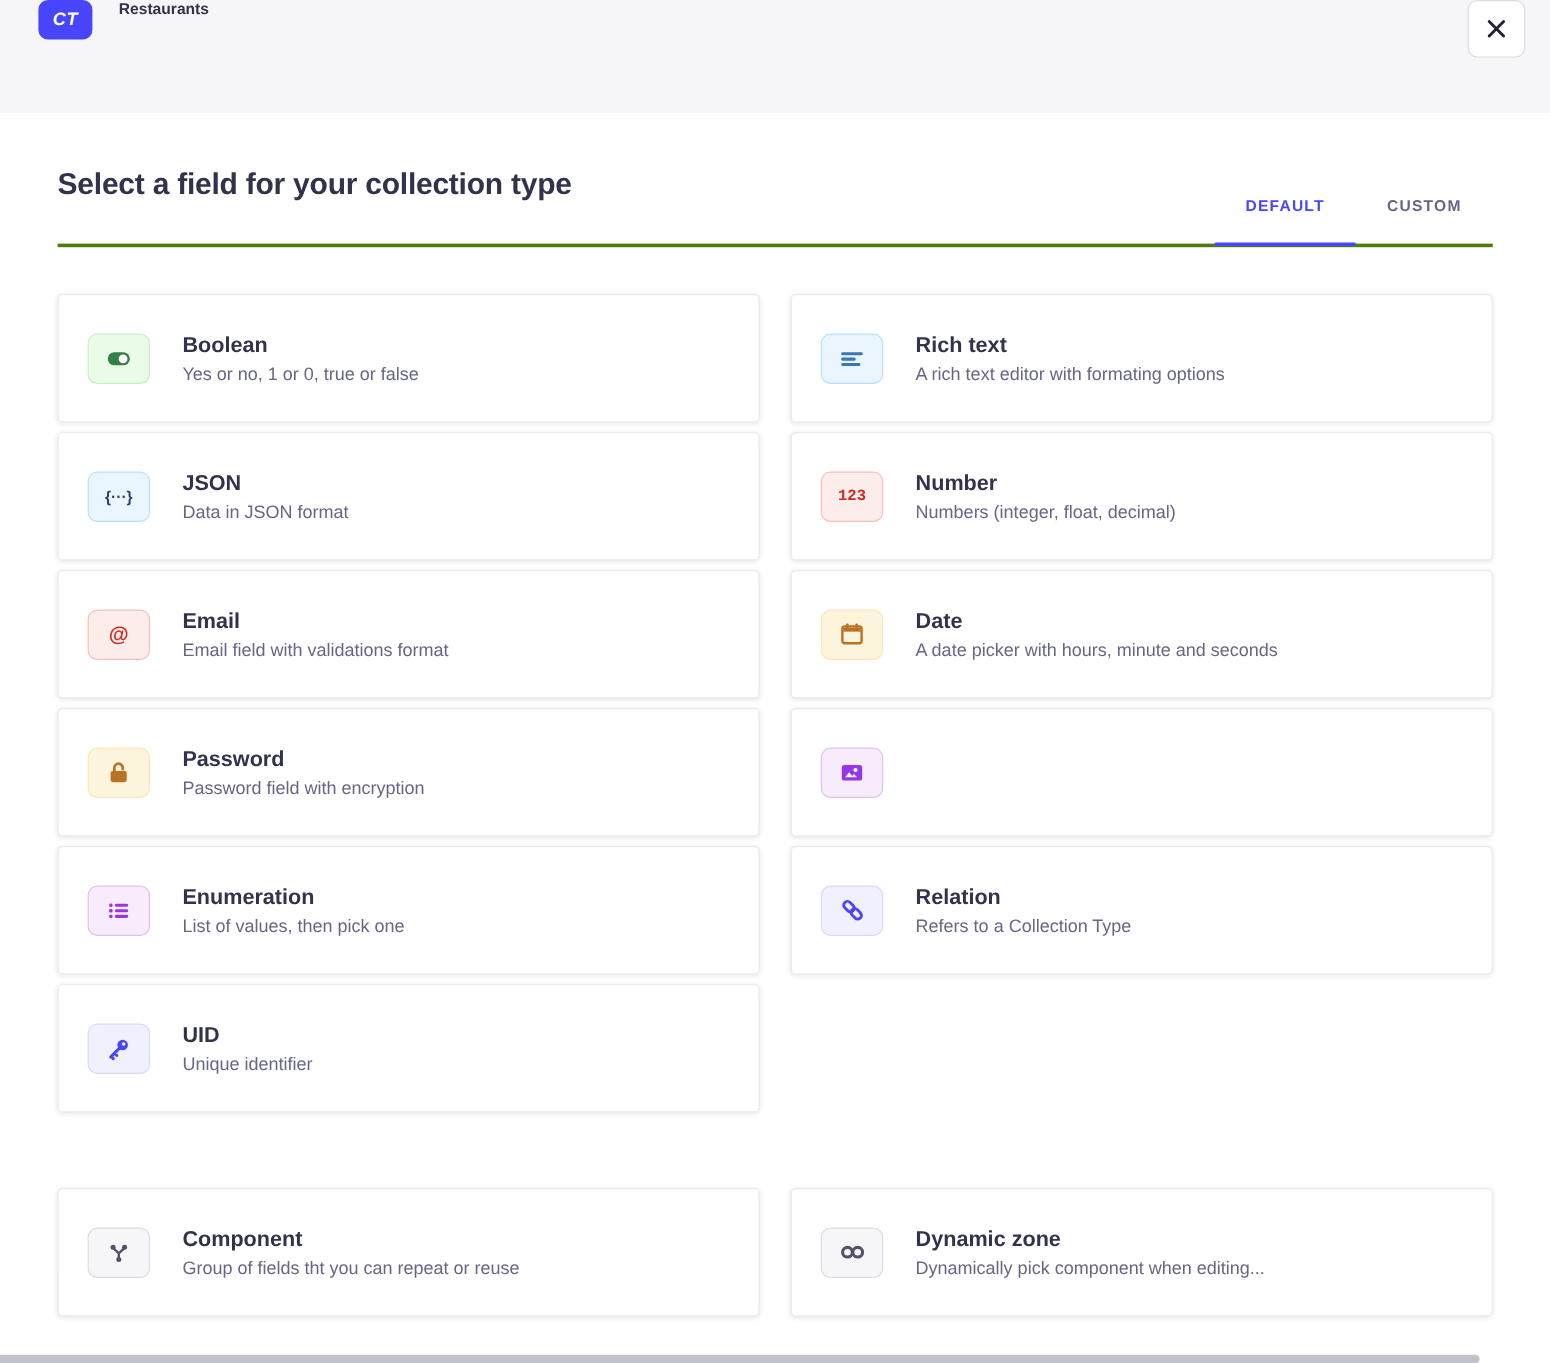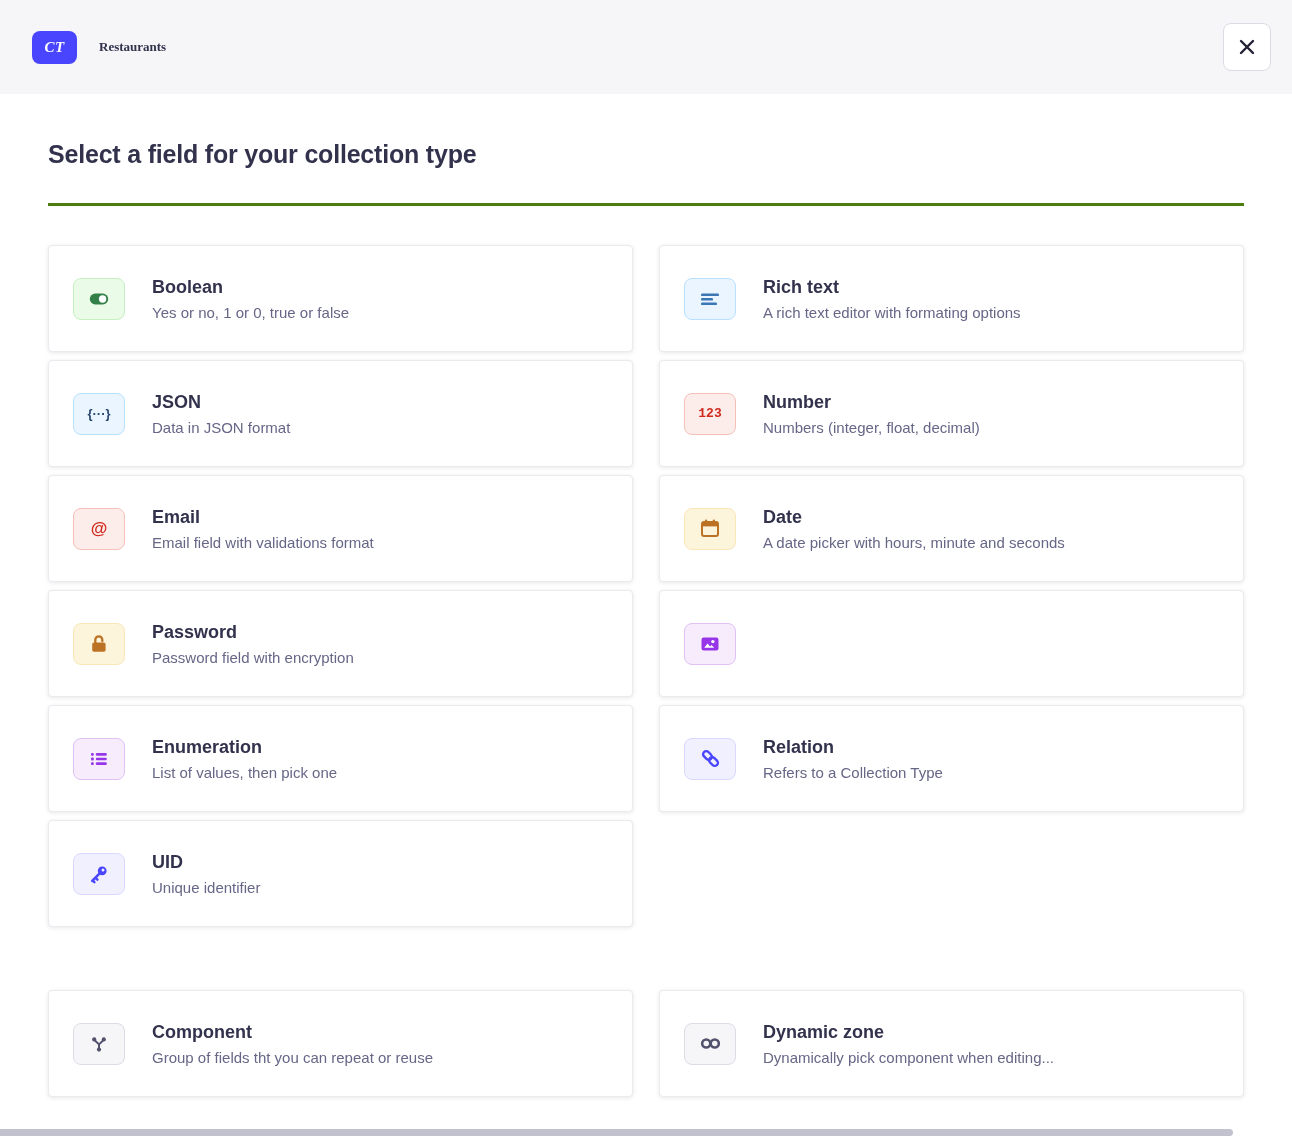--- a/index.html
+++ b/index.html
@@ -4,23 +4,22 @@
 <style>
   * { margin:0; padding:0; box-sizing:border-box; }
   html,body { background:#ffffff; }
   body {
     font-family: "Liberation Sans", "DejaVu Sans", sans-serif;
     width:1292px; height:1136px; position:relative; overflow:hidden;
     color:#32324d;
   }
   
   .modal-header {
-    height:94px; background:#f6f6f9; display:flex; align-items:center;
+    height:94px; background:#f6f6f9; display:flex; 
     padding:0 21px 0 32px;
-    font-family:Liberation Serif, serif;
   }
   .ct-badge {
     width:45px; height:33px; border-radius:8px; background:#4945ff;
     color:#ffffff; font-weight:700; font-style:italic; font-size:15px;
     display:flex; align-items:center; justify-content:center; letter-spacing:.5px;
   }
   .header-title { font-size:13px; font-weight:700; margin-left:22px; color:#32324d; }
   .header-spacer { flex:1; }
   .close-btn {
     width:48px; height:48px; background:#ffffff; border:1px solid #dcdce4;
@@ -82,20 +81,24 @@
       <svg width="18" height="18" viewBox="0 0 18 18">
           <path d="M3 3 L15 15 M15 3 L3 15" stroke="#212134" stroke-width="2.4" stroke-linecap="round"></path>
         </svg>
     </span>
   </button>
 </div>
 
 <div class="content">
   <div class="title-row">
     <h1 class="page-title">Select a field for your collection type</h1>
+    <div class="tabs">
+      <div class="tab active">DEFAULT</div>
+      <div class="tab">CUSTOM</div>
+    </div>
   </div>
 
   <div class="grid grid-main" id="grid-main">
       <div class="field-card">
         <div class="icon-box" style="background: rgb(234, 251, 231); border-color: rgb(198, 240, 194);">
           <svg width="26" height="26" viewBox="0 0 24 24">
             <rect x="3.5" y="7" width="17" height="10" rx="5" fill="#328048"></rect>
             <circle cx="15.3" cy="12" r="3.4" fill="#ffffff"></circle>
           </svg>
         </div>

